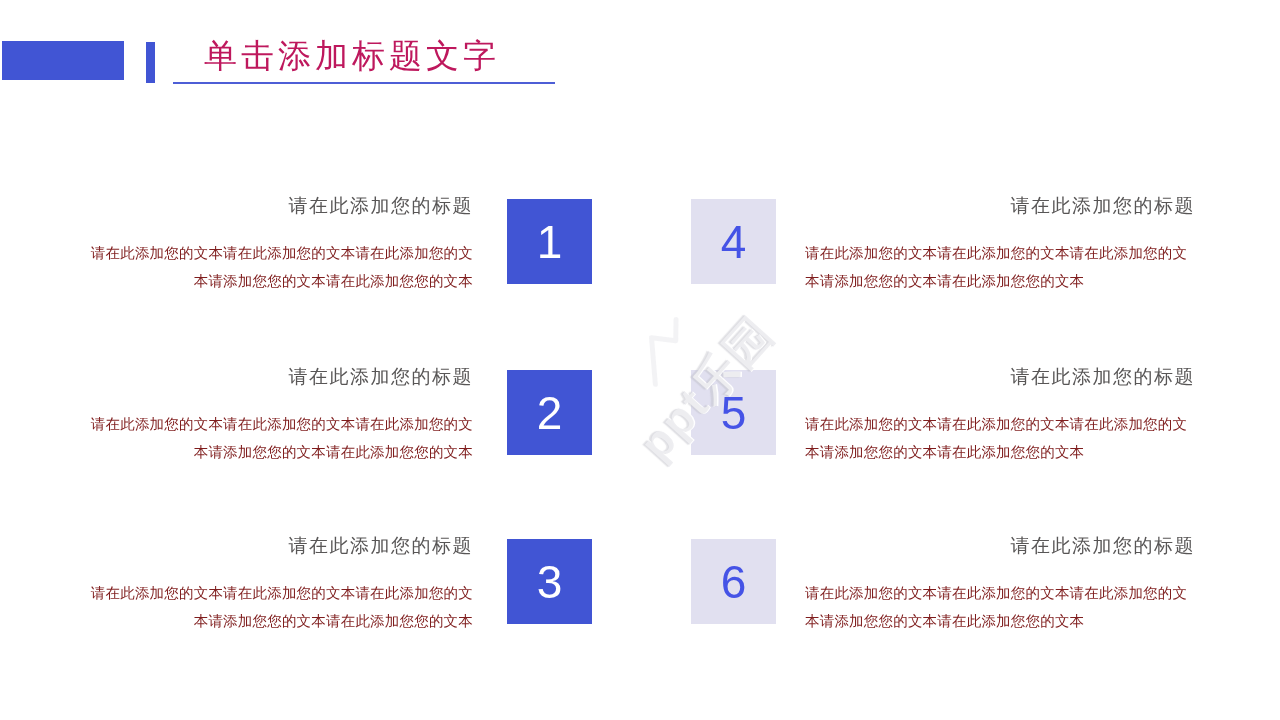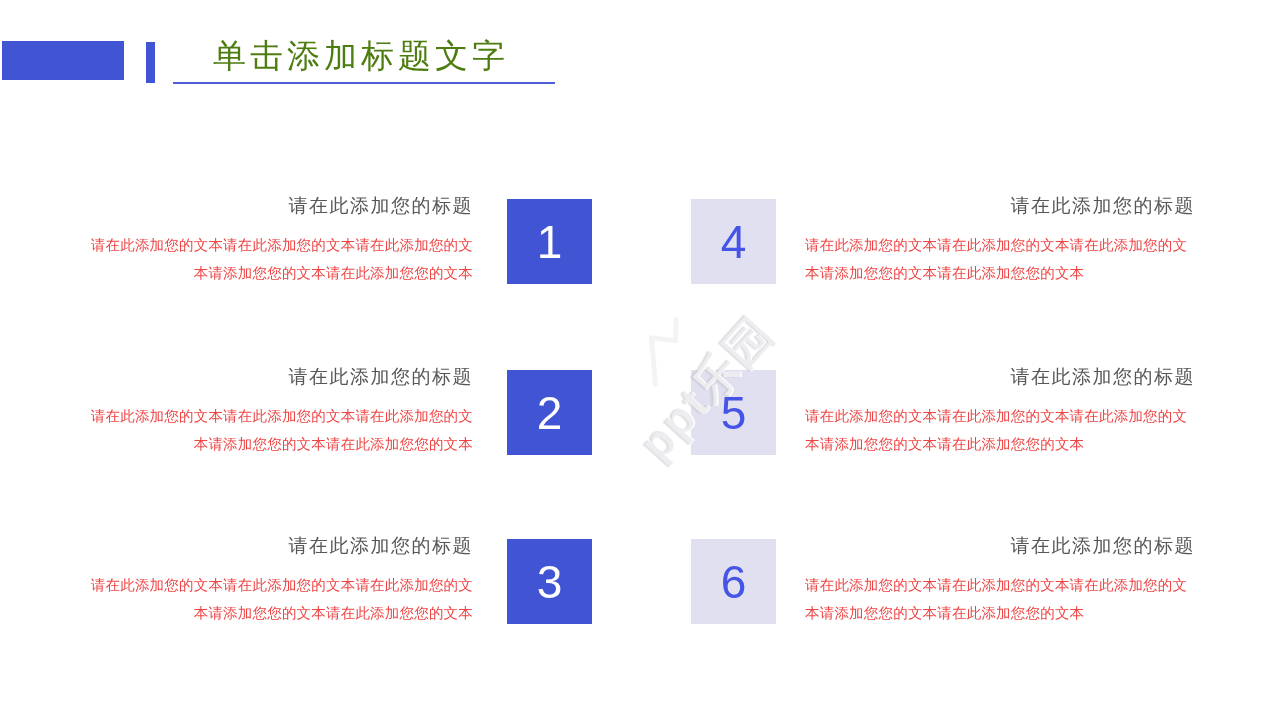--- a/index.html
+++ b/index.html
@@ -2,30 +2,30 @@
 <html><head>
 <meta charset="utf-8">
 <style>
   html,body{margin:0;padding:0;background:#ffffff;}
   body{font-family:"Liberation Sans","DejaVu Sans",sans-serif;}
   .slide{position:relative;width:1280px;height:720px;background:#ffffff;overflow:hidden;}
 
   
   .deco-rect{position:absolute;left:2px;top:41px;width:122px;height:39px;background:#4155d4;}
   .deco-bar{position:absolute;left:146px;top:42px;width:9px;height:41px;background:#4155d4;}
-  .page-title{position:absolute;left:170px;top:36px;width:382px;text-align:center;
-    font-size:33px;line-height:40px;color:#4d7c0f;letter-spacing:4px;font-weight:500;}
+  .page-title{position:absolute;left:161px;top:36px;width:382px;text-align:center;
+    font-size:33px;line-height:40px;color:#be185d;letter-spacing:4px;font-weight:500;}
   .title-underline{position:absolute;left:173px;top:82px;width:382px;height:2px;background:#4d5ed6;}
 
   
   .cell{position:absolute;width:390px;}
   .cell-left{left:83px;text-align:right;}
   .cell-right{left:805px;text-align:left;}
   .item-title{font-size:19px;line-height:26px;color:#585656;letter-spacing:1.5px;text-align:right;}
-  .item-body{margin-top:12px;font-size:14.5px;line-height:28px;color:#ef4444;letter-spacing:0.2px;}
+  .item-body{margin-top:20px;font-size:14.5px;line-height:28px;color:#7f1d1d;letter-spacing:0.2px;}
 
   
   .num-square{position:absolute;width:85px;height:85px;display:flex;align-items:center;
     justify-content:center;font-size:46px;font-weight:200;}
   .num-solid{background:#4155d4;color:#ffffff;}
   .num-light{background:#e1e0f0;color:#4553e6;}
   .col-a{left:507px;}
   .col-b{left:691px;}
   .row-1{top:199px;}
   .row-2{top:370px;}

